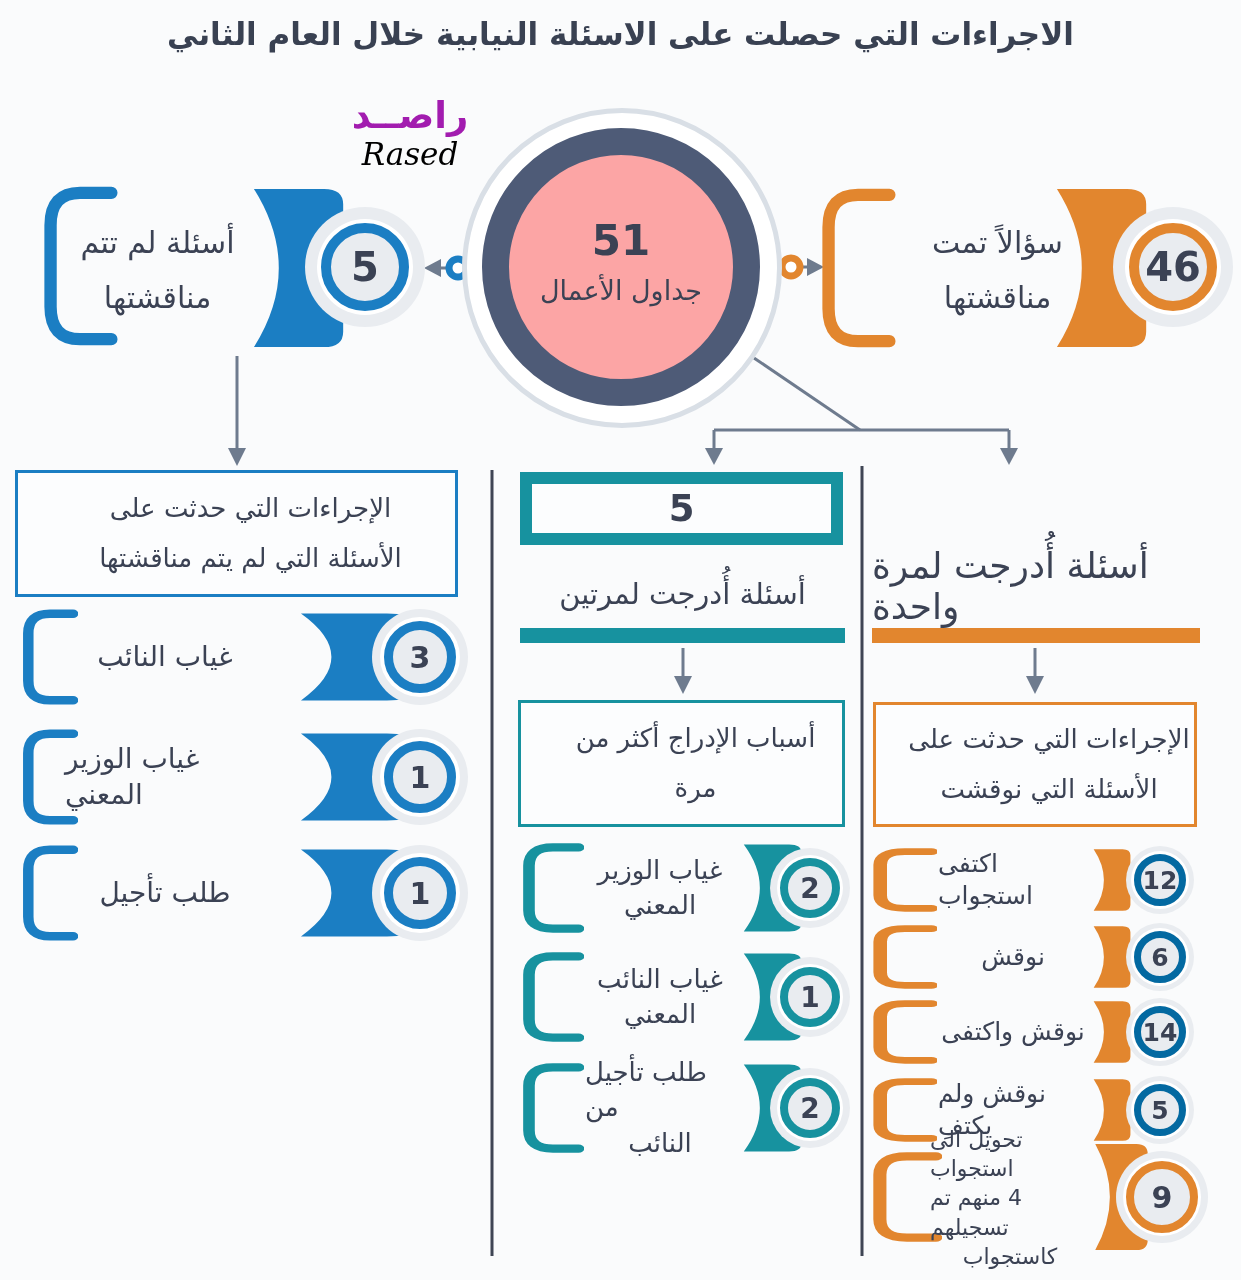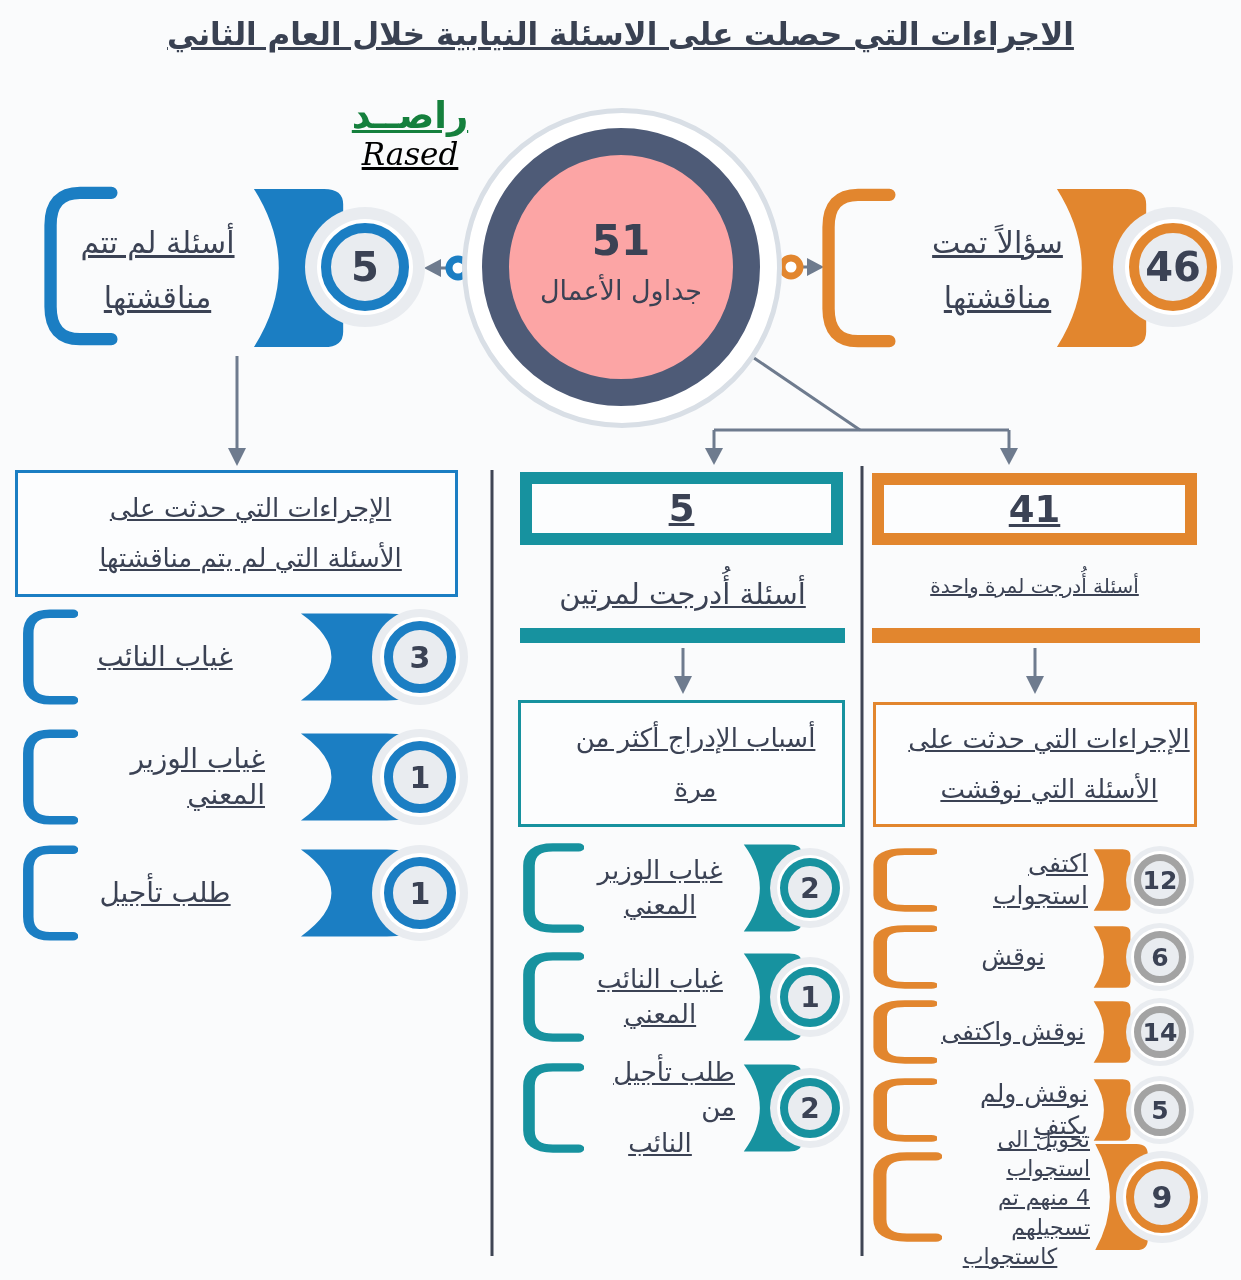--- a/index.html
+++ b/index.html
@@ -1,22 +1,22 @@
 <!DOCTYPE html>
 <html lang="ar"><head>
 <meta charset="utf-8">
 <style>
   html,body{margin:0;padding:0;background:#fafbfc;}
   .stage{position:relative;width:1241px;height:1280px;background:#fafbfc;overflow:hidden;
          font-family:"DejaVu Sans","Liberation Sans",sans-serif;color:#3b4254;}
   .abs{position:absolute;}
-  .ctr{display:flex;align-items:center;justify-content:center;text-align:right;text-decoration:underline;}
+  .ctr{display:flex;align-items:center;justify-content:center;text-align:left;}
 
   .title{left:0;top:16px;width:1241px;font-size:31px;font-weight:bold;color:#394152;}
-  .logo-ar{left:335px;top:94px;width:150px;font-size:37px;font-weight:bold;color:#15803d;}
+  .logo-ar{left:335px;top:94px;width:150px;font-size:37px;font-weight:bold;color:#a21caf;}
   .logo-en{left:335px;top:136px;width:150px;font-size:31px;font-style:italic;
            font-family:"DejaVu Serif","Liberation Serif",serif;color:#000000;}
 
   .overlay{left:0;top:0;width:1241px;height:1280px;pointer-events:none;}
 
   
   .hub{left:462px;top:108px;width:320px;height:320px;border-radius:50%;
        border:5px solid #d9dfe6;background:#ffffff;box-sizing:border-box;}
   .hub-ring{position:absolute;left:15px;top:15px;width:278px;height:278px;border-radius:50%;
             border:27px solid #4e5b77;background:#fca5a5;box-sizing:border-box;
@@ -27,21 +27,21 @@
   
   .badge{border-radius:50%;background:#e9ecf0;box-sizing:border-box;
          display:flex;align-items:center;justify-content:center;font-weight:600;color:#3b4254;}
   .badge-xl{width:88px;height:88px;font-size:40px;}
   .badge-xl.blue  {border:10px solid #1b7ec3;box-shadow:0 0 0 4px #fff,0 0 0 16px #e9ecf0;}
   .badge-xl.orange{border:10px solid #e2862e;box-shadow:0 0 0 4px #fff,0 0 0 16px #e9ecf0;}
   .badge-md{width:72px;height:72px;font-size:30px;border:9px solid #1b7ec3;
             box-shadow:0 0 0 4px #fff,0 0 0 12px #e9ecf0;}
   .badge-sm{width:60px;height:60px;font-size:28px;border:8px solid #17929f;
             box-shadow:0 0 0 3px #fff,0 0 0 10px #e9ecf0;}
-  .badge-xs{width:52px;height:52px;font-size:25px;border:7px solid #a3a3a3;
+  .badge-xs{width:52px;height:52px;font-size:25px;border:7px solid #0369a1;
             box-shadow:0 0 0 3px #fff,0 0 0 8px #e9ecf0;}
   .badge-lg{width:72px;height:72px;font-size:30px;border:8px solid #e2862e;
             box-shadow:0 0 0 3px #fff,0 0 0 10px #e9ecf0;}
 
   .box{box-sizing:border-box;background:#fcfdfe;}
   .box.blue  {border:3px solid #1b7ec3;}
   .box.teal3 {border:3px solid #17929f;}
   .box.or3   {border:3px solid #e2862e;}
   .box.teal12{border:12px solid #17929f;}
   .box.or12  {border:12px solid #e2862e;}
@@ -201,22 +201,21 @@
   </svg>
   <div class="abs ctr lbl-m" dir="rtl" style="left:585px;top:1072px;width:150px;height:72px;flex-direction:column;">
     <div>طلب تأجيل من</div>
     <div>النائب</div>
   </div>
   <svg class="abs part" style="left:738px;top:1063px;" width="66" height="90" viewBox="0 0 80 170" preserveAspectRatio="none">
     <path d="M 7 3 Q 46 85 7 167 L 62 167 Q 77 167 77 151 L 77 19 Q 77 3 62 3 Z" fill="#17929f"></path>
   </svg>
   <div class="abs badge badge-sm" style="left:780px;top:1078px;">2</div>
 
-  <div class="abs ctr box or12 count" style="left:872px;top:473px;width:325px;height:72px;">41</div>
-  <div class="abs ctr col-label" dir="rtl" style="left:872px;top:566px;width:325px;height:40px;font-size:20px;">أسئلة أُدرجت لمرة واحدة</div>
+  <div class="abs ctr col-label" dir="rtl" style="left:872px;top:566px;width:325px;height:40px;font-size:36px;">أسئلة أُدرجت لمرة واحدة</div>
   <div class="abs bar orange" style="left:872px;top:628px;width:328px;"></div>
   <div class="abs ctr box or3 box-head" dir="rtl" style="left:873px;top:702px;width:324px;height:125px;flex-direction:column;">
     <div>الإجراءات التي حدثت على</div>
     <div>الأسئلة التي نوقشت</div>
   </div>
 
   <svg class="abs part" style="left:873px;top:847px;" width="64" height="66" viewBox="0 0 80 170" preserveAspectRatio="none">
     <path d="M 73 12 L 40 12 Q 9 12 9 46 L 9 124 Q 9 158 40 158 L 73 158" fill="none" stroke="#e2862e" stroke-width="17" stroke-linecap="round"></path>
   </svg>
   <div class="abs ctr lbl-s" dir="rtl" style="left:938px;top:863px;width:150px;height:34px;">اكتفى استجواب</div>

